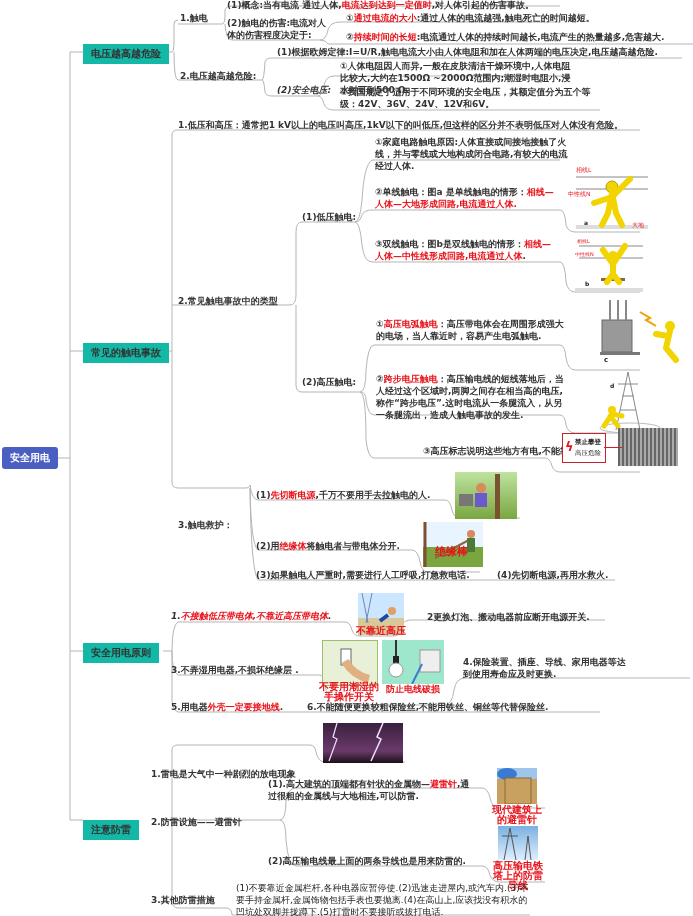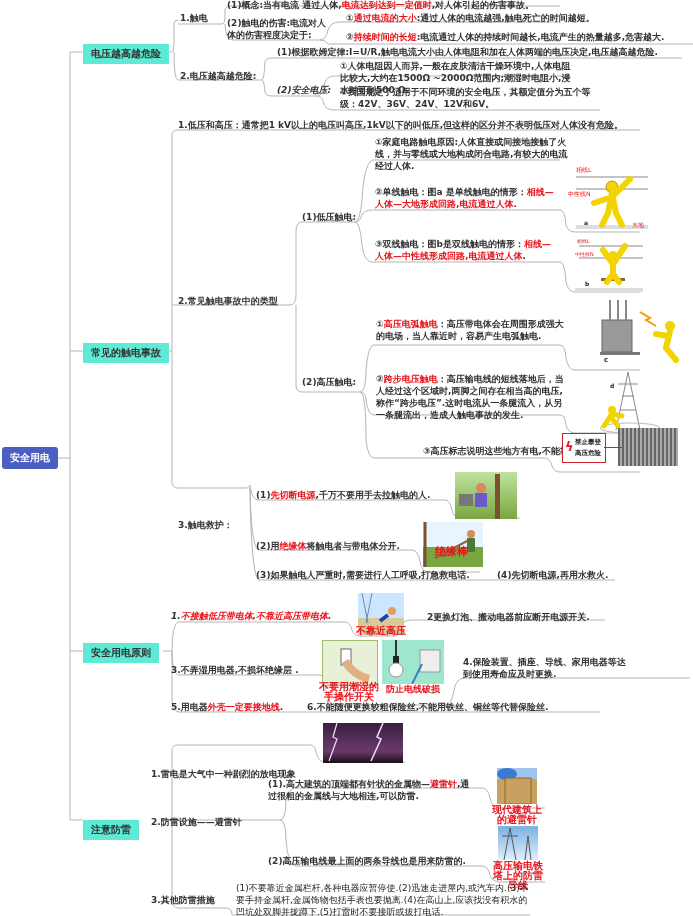--- a/index.html
+++ b/index.html
@@ -1,21 +1,21 @@
 <!DOCTYPE html>
 <html><head>
 <meta charset="utf-8">
 <style>
   html,body{margin:0;padding:0;background:#fff;}
   body{width:693px;height:916px;position:relative;overflow:hidden;font-family:"DejaVu Sans","Liberation Sans",sans-serif;color:#222;}
   .abs{position:absolute;}
   .t{position:absolute;font-size:9px;line-height:12px;font-weight:bold;color:#333;white-space:nowrap;}
   .t.wrap{white-space:normal;}
   .red{color:#e8141c;}
-  .cat{position:absolute;background:#5eead4;color:#333;font-size:10px;font-weight:bold;padding:4px 8px;line-height:12px;}
+  .cat{position:absolute;background:#14b8a6;color:#333;font-size:10px;font-weight:bold;padding:4px 8px;line-height:12px;}
   .root{position:absolute;left:2px;top:447px;width:56px;height:22px;background:#4a5fc1;color:#fff;border-radius:3px;font-size:10px;font-weight:bold;display:flex;align-items:center;justify-content:center;}
   svg.lines{position:absolute;left:0;top:0;}
   .img{position:absolute;overflow:hidden;}
   .cap{position:absolute;color:#e8141c;font-size:10px;font-weight:bold;line-height:10px;text-align:center;}
 </style>
 </head>
 <body>
 
 <svg class="lines" width="693" height="916">
   <g fill="none" stroke="#b5b5b5" stroke-width="1">
@@ -153,21 +153,21 @@
     <circle cx="18" cy="40" r="4" fill="#f2d400"></circle>
     <path d="M18 44 L10 56 M16 46 L24 56 M18 44 L28 46" stroke="#f2d400" stroke-width="5" fill="none" stroke-linecap="round"></path>
   </svg>
   <span class="abs" style="left:16px;top:12px;font-size:6px;font-weight:bold;">d</span>
 </div>
 
 <div class="img" style="left:562px;top:428px;width:124px;height:40px;">
   <div class="abs" style="left:0;top:5px;width:42px;height:28px;border:1.5px solid #c8222a;background:#fff;">
     <span class="abs red" style="left:2px;top:5px;font-size:13px;font-weight:bold;">ϟ</span>
     <span class="abs" style="left:12px;top:3px;font-size:6.5px;font-weight:bold;line-height:10px;">禁止攀登</span>
-    <span class="abs" style="left:12px;top:14px;font-size:6.5px;font-weight:bold;line-height:10px;">高压危险</span>
+    <span class="abs" style="left:12px;top:14px;font-size:6.5px;font-weight:normal;line-height:10px;">高压危险</span>
   </div>
   <div class="abs" style="left:56px;top:0;width:60px;height:38px;background:repeating-linear-gradient(90deg,#666 0 2px,#aaa 2px 4px);"></div>
   <div class="abs" style="left:42px;top:19px;width:18px;height:1px;background:#c8222a;"></div>
 </div>
 
 <div class="t" style="left:178px;top:519px;">3.触电救护：</div>
 <div class="t" style="left:256px;top:489px;"><span>(1)</span><span class="red">先切断电源</span><span>,千万不要用手去拉触电的人.</span></div>
 <div class="img" style="left:455px;top:472px;width:62px;height:47px;background:linear-gradient(180deg,#bfe3a0,#7aa640);">
   <svg width="62" height="47">
       <rect x="40" y="2" width="5" height="45" fill="#7a5230"></rect>

